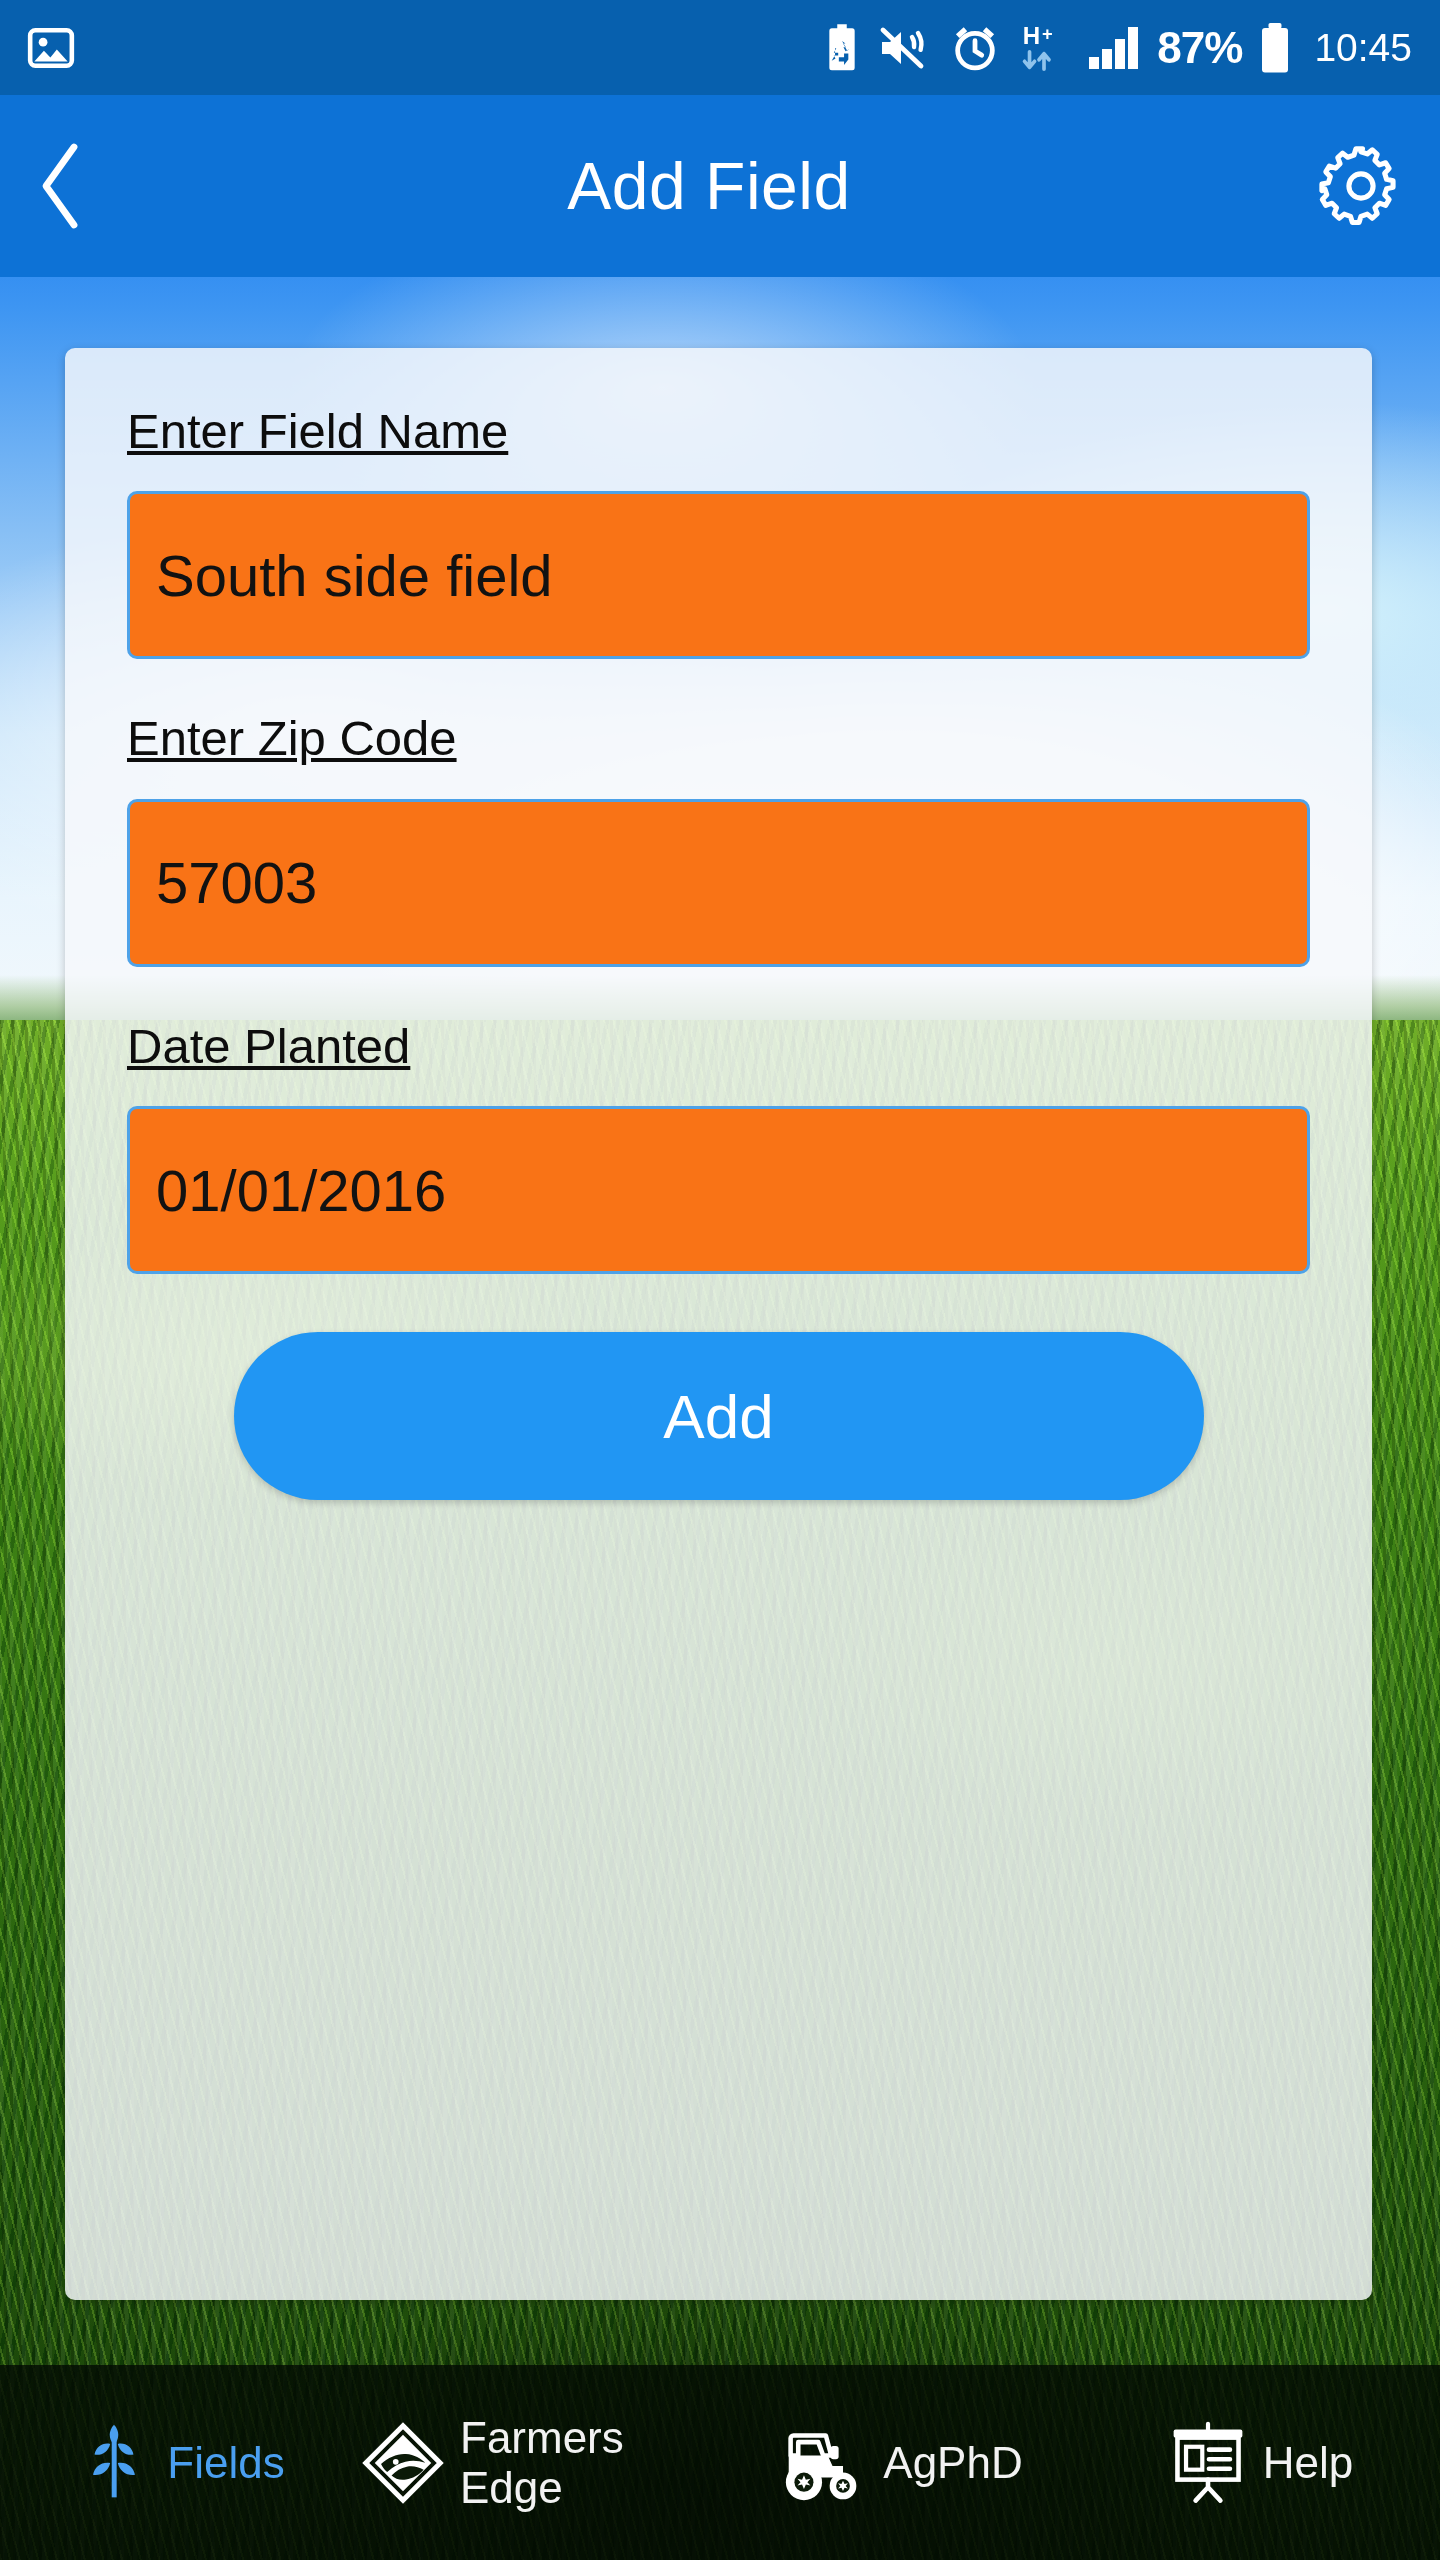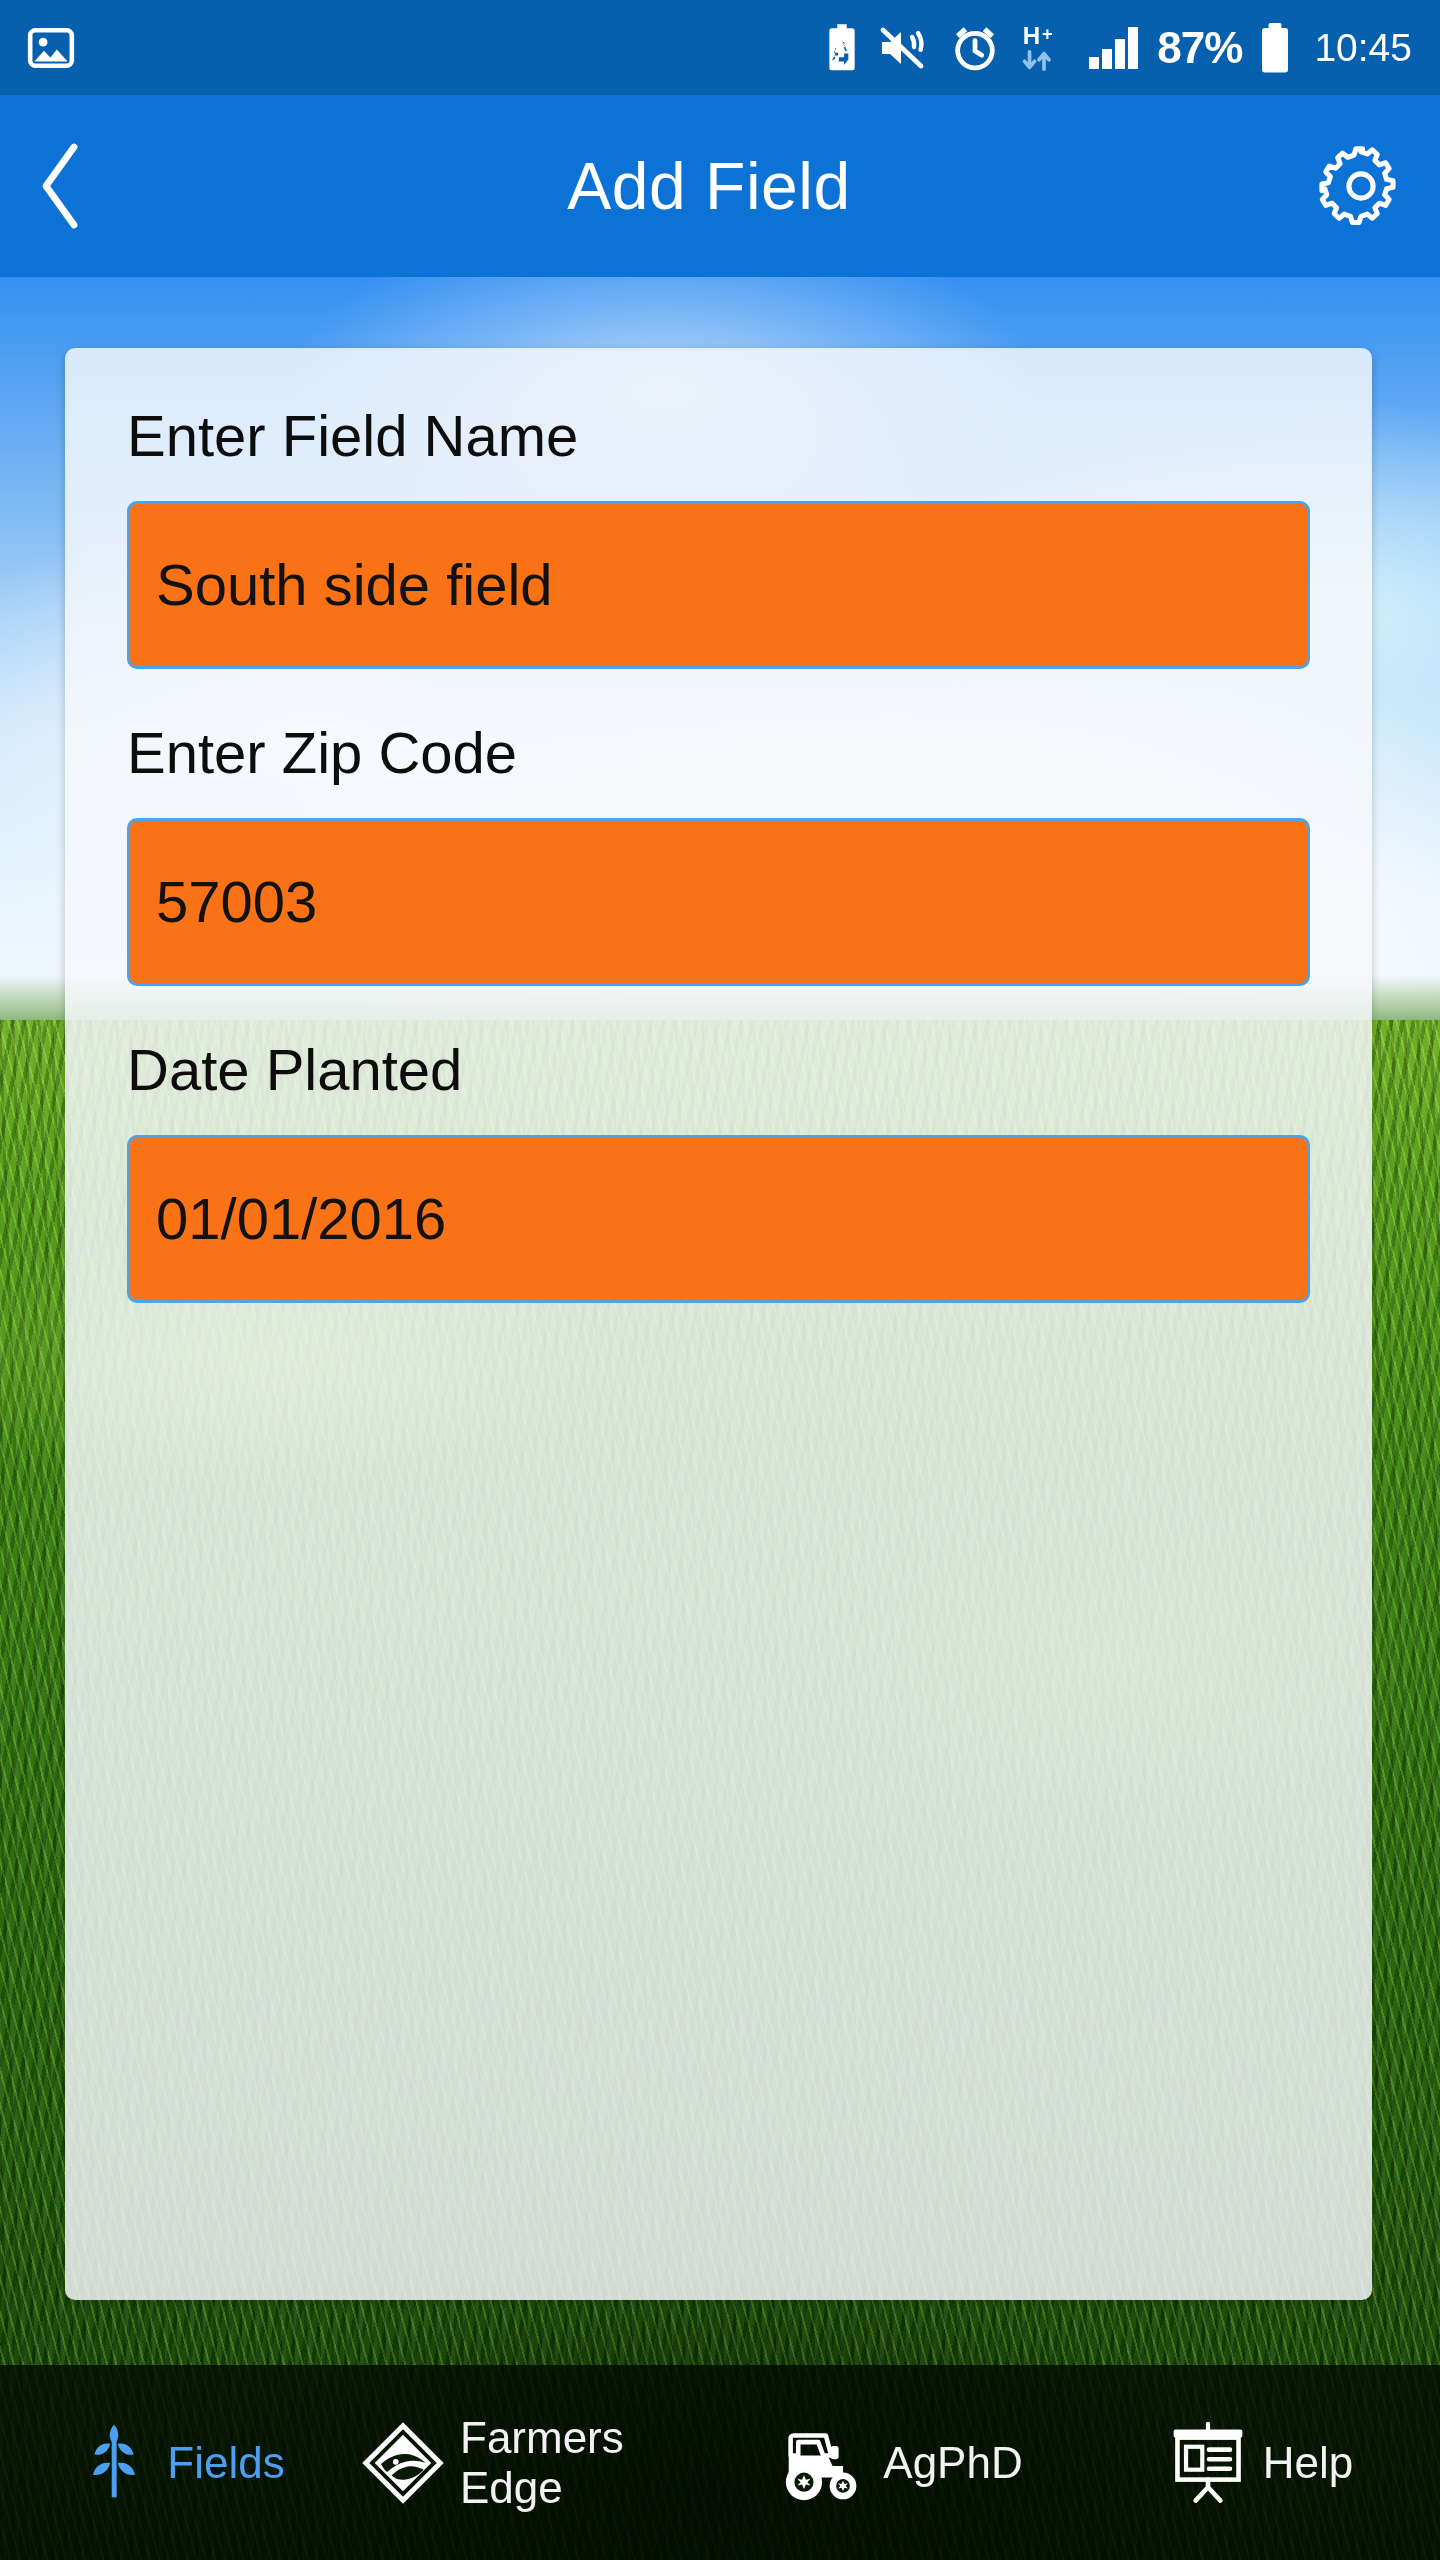--- a/index.html
+++ b/index.html
@@ -69,22 +69,22 @@
   
   #card {
     position:absolute; left:65px; top:348px; width:1307px; height:1952px; z-index:4;
     background:rgba(245,248,251,.84);
     border-radius:10px;
     box-shadow:0 3px 10px rgba(0,0,0,.22);
     padding:58px 62px 0 62px;
   }
   .fld { margin-bottom:12px; }
   .lbl {
-    font-size:58px; color:#0d0d0d; font-weight:400; letter-spacing:0px;
-    margin-bottom:34px; line-height:1.05;
+    font-size:49px; color:#0d0d0d; font-weight:400; letter-spacing:0px;
+    margin-bottom:34px; line-height:1.05;text-decoration:underline;
   }
   .inp {
     width:100%; height:168px; background:#f97316;
     border:3px solid #4ea2e8; border-radius:10px;
     display:flex; align-items:center; padding:0 26px;
     font-size:58px; color:#121212; font-weight:400;
     margin-bottom:54px;
   }
 
   
@@ -219,20 +219,21 @@
     <div class="inp">57003</div>
   </div>
 
   <div class="fld">
     <div class="lbl">Date Planted</div>
     <div class="inp">01/01/2016</div>
   </div>
 
 
 
+  <div id="addbtn">Add</div>
 </div>
 
 <div id="bottomnav">
 
   <div class="nav-item active">
     <span class="nav-ico">
       <svg width="78" height="84" viewBox="0 0 40 44">
         <rect x="18.8" y="6" width="2.6" height="34" fill="#4a9ff0"></rect>
         <path d="M20 2c3 3.2 3 7.4 0 10.6C17 9.4 17 5.2 20 2z" fill="#4a9ff0"></path>
         <path d="M18 12c-1 4-4.2 6.2-8.2 5.6.8-4 4.2-6.4 8.2-5.6zM22 12c1 4 4.2 6.2 8.2 5.6-.8-4-4.2-6.4-8.2-5.6z" fill="#4a9ff0"></path>

